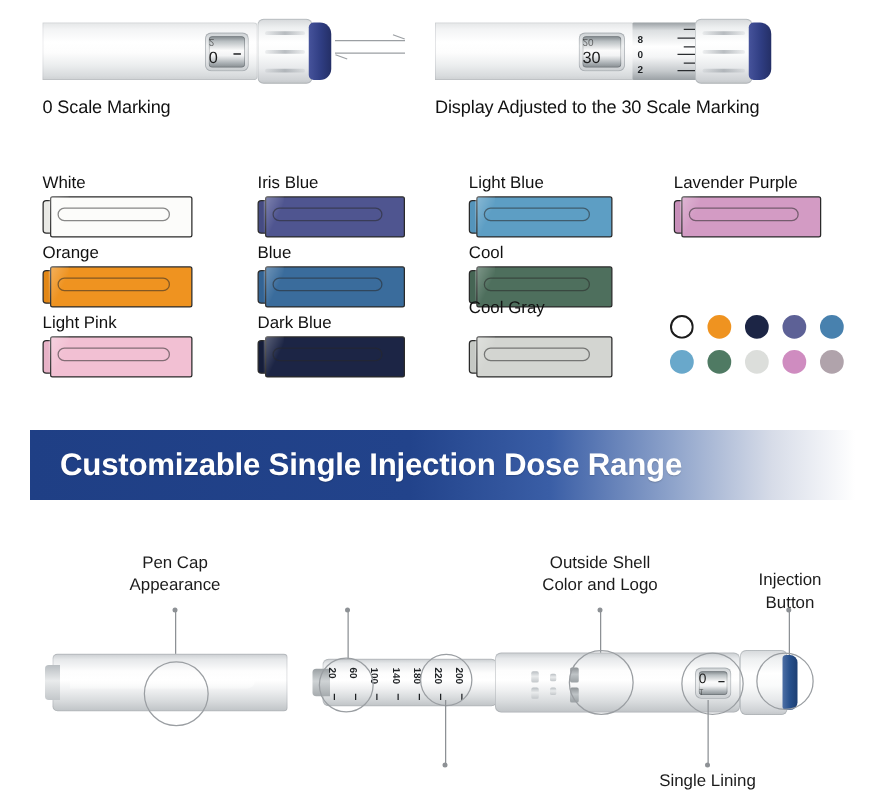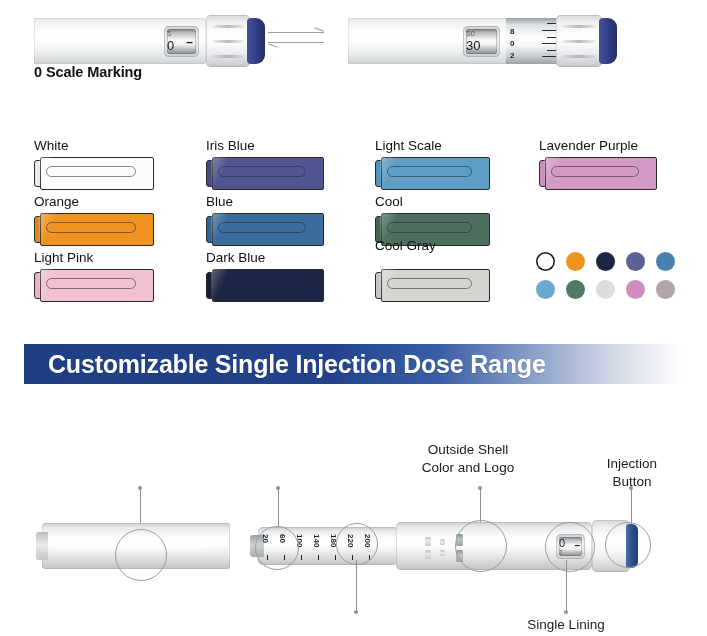--- a/index.html
+++ b/index.html
@@ -86,21 +86,21 @@
     position:absolute;left:5px;top:0;width:16px;height:33px;
     background:linear-gradient(to bottom right,rgba(255,255,255,.30),rgba(255,255,255,0) 60%);
   }
 
   
   .dot{position:absolute;width:19px;height:19px;border-radius:50%;}
   .dot.ring{box-shadow:inset 0 0 0 1.6px #1c1c1c;}
 
   
   .banner{
-    position:absolute;left:24px;top:344px;width:660px;height:40px;
+    position:absolute;left:24px;top:344px;width:660px;height:56px;
     background:linear-gradient(to right,#1f3f85 0%,#22438b 46%,#3a5ea6 63%,#8fa4cb 78%,#d7dce8 90%,#ffffff 100%);
     display:flex;align-items:center;
   }
   .banner span{
     color:#ffffff;font-size:25px;font-weight:700;padding-left:24px;letter-spacing:-0.2px;
     text-shadow:0 1px 1px rgba(0,0,0,.18);
   }
 
   
   .lead-line{position:absolute;width:1.2px;background:#8d9195;}
@@ -138,21 +138,21 @@
     </div>
 
     <div class="pen-collar" style="left:172px;top:3px;width:44px;">
       <div class="collar-ridge" style="top:10px;"></div>
       <div class="collar-ridge" style="top:25px;"></div>
       <div class="collar-ridge" style="top:40px;"></div>
     </div>
 
     <div class="pen-plunger" style="left:213px;top:6px;width:18px;height:46px;background:linear-gradient(to right,#46539b,#2f3d82 55%,#242f66);"></div>
   </div>
-  <div class="cap abs" style="left:34px;top:64px;font-weight:bold;">0 Scale Marking</div>
+  <div class="cap abs" style="left:34px;top:78px;">0 Scale Marking</div>
 
   <div class="eq-arrow" style="left:268px;top:28px;">
     <div class="eq-line" style="left:0;top:4px;"></div>
     <div class="eq-head" style="left:46px;top:1px;transform:rotate(20deg);"></div>
     <div class="eq-line" style="left:0;top:14px;"></div>
     <div class="eq-head" style="left:0px;top:17px;transform:rotate(20deg);"></div>
   </div>
 
   <div class="pen-top" style="left:348px;top:12px;width:272px;height:56px;">
     <div class="pen-barrel left-cut" style="left:0;top:6px;width:160px;"></div>
@@ -178,39 +178,40 @@
     </div>
 
     <div class="pen-collar" style="left:208px;top:3px;width:46px;">
       <div class="collar-ridge" style="top:10px;"></div>
       <div class="collar-ridge" style="top:25px;"></div>
       <div class="collar-ridge" style="top:40px;"></div>
     </div>
 
     <div class="pen-plunger" style="left:251px;top:6px;width:18px;height:46px;background:linear-gradient(to right,#46539b,#2f3d82 55%,#242f66);"></div>
   </div>
+  <div class="cap abs" style="left:348px;top:78px;">Display Adjusted to the 30 Scale Marking</div>
 </div>
 
 <div class="abs" style="left:0;top:118px;width:707px;height:195px;">
   <div id="swatch-host" style="position:relative;width:614px;height:195px;">
       <div class="swatch-label abs" style="left: 34px; top: 20px;">White</div>
       <div class="sw-pen" style="left: 34px; top: 39px; width: 120px;">
         <div class="sw-cap" style="background: rgb(233, 233, 229);"></div>
         <div class="sw-body" style="background: rgb(252, 252, 250);"></div>
         <div class="sw-diag"></div>
         <div class="sw-groove" style="width: 90px;"></div>
       </div>
       <div class="swatch-label abs" style="left: 206px; top: 20px;">Iris Blue</div>
       <div class="sw-pen" style="left: 206px; top: 39px; width: 118px;">
         <div class="sw-cap" style="background: rgb(69, 75, 130);"></div>
         <div class="sw-body" style="background: rgb(79, 85, 144);"></div>
         <div class="sw-diag"></div>
         <div class="sw-groove" style="width: 88px;"></div>
       </div>
-      <div class="swatch-label abs" style="left: 375px; top: 20px;">Light Scale</div>
+      <div class="swatch-label abs" style="left: 375px; top: 20px;">Light Blue</div>
       <div class="sw-pen" style="left: 375px; top: 39px; width: 115px;">
         <div class="sw-cap" style="background: rgb(84, 148, 187);"></div>
         <div class="sw-body" style="background: rgb(93, 158, 196);"></div>
         <div class="sw-diag"></div>
         <div class="sw-groove" style="width: 85px;"></div>
       </div>
       <div class="swatch-label abs" style="left: 539px; top: 20px;">Lavender Purple</div>
       <div class="sw-pen" style="left: 539px; top: 39px; width: 118px;">
         <div class="sw-cap" style="background: rgb(199, 143, 185);"></div>
         <div class="sw-body" style="background: rgb(211, 155, 196);"></div>
@@ -274,21 +275,23 @@
       <div class="dot" style="background: rgb(176, 163, 171); left: 120px; top: 28px;"></div>
     </div>
 </div>
 
 <div class="banner">
   <span>Customizable Single Injection Dose Range</span>
 </div>
 
 <div class="abs" style="left:0;top:410px;width:707px;height:226px;">
 
-  <div class="callout-label abs" style="left:403px;top:31px;width:130px;text-align:center;">Outside Shell
+  <div class="callout-label abs" style="left:80px;top:31px;width:120px;">Pen Cap
+Appearance</div>
+  <div class="callout-label abs" style="left:415px;top:31px;width:130px;text-align:center;">Outside Shell
 Color and Logo</div>
   <div class="callout-label abs" style="left:586px;top:31px;width:92px;margin-top:14px;">Injection
 Button</div>
 
   <div class="lead-dot" style="left:138px;top:76px;"></div>
   <div class="lead-line" style="left:140px;top:78px;height:45px;"></div>
   <div class="lead-dot" style="left:276px;top:76px;"></div>
   <div class="lead-line" style="left:278px;top:78px;height:45px;"></div>
   <div class="lead-dot" style="left:478px;top:76px;"></div>
   <div class="lead-line" style="left:480px;top:78px;height:45px;"></div>

